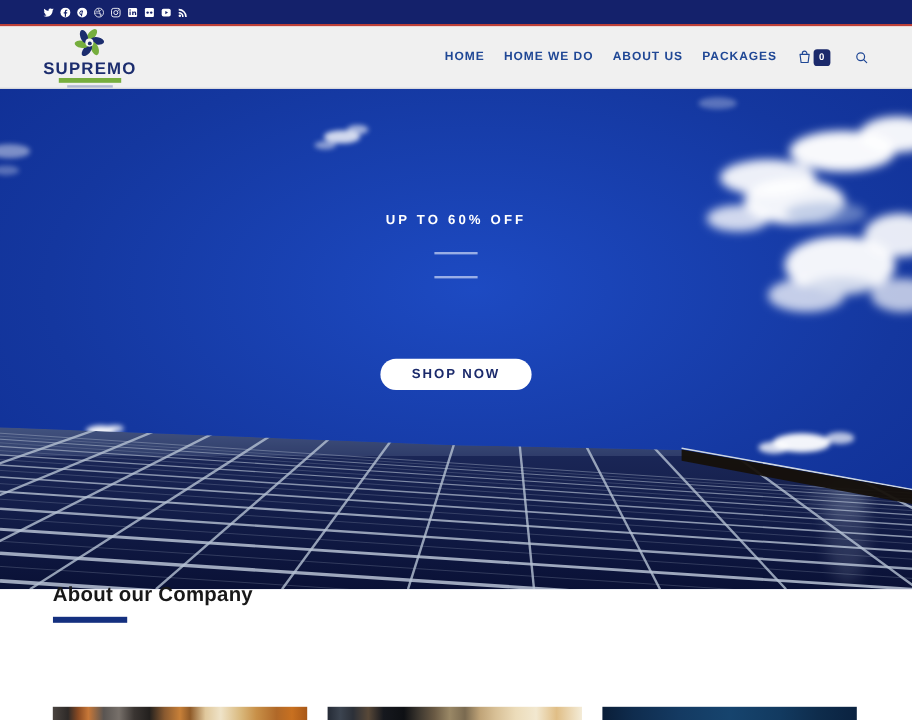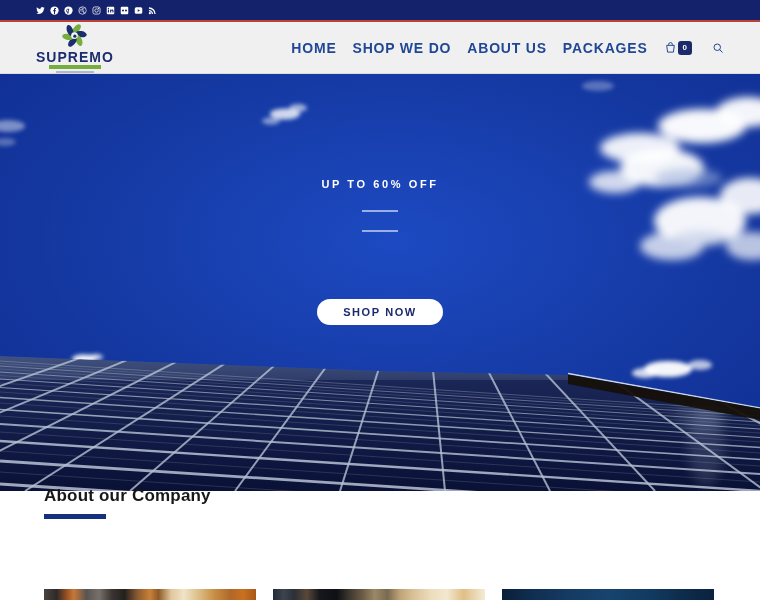--- a/index.html
+++ b/index.html
@@ -15,21 +15,21 @@
 
   
   .site-header{height:51px;background:#f0f0f0;border-bottom:1px solid #dcdcdc;
                display:flex;align-items:center;justify-content:space-between;
                padding:0 36px;}
   .logo{display:flex;flex-direction:column;align-items:center;line-height:1;cursor:pointer;}
   .logo-name{font-size:14px;font-weight:bold;color:#1c2d6e;letter-spacing:1px;margin-top:1px;}
   .logo-bar{width:52px;height:4px;background:#76ae3e;margin-top:1px;}
   .logo-tag{width:38px;height:2px;background:#8e9ac0;opacity:.65;margin-top:2px;}
   .nav-area{display:flex;align-items:center;gap:16px;}
-  .nav-link{font-size:14px;font-weight:bold;color:#1f4795;letter-spacing:.8px;
+  .nav-link{font-size:10px;font-weight:bold;color:#1f4795;letter-spacing:.8px;
             text-decoration:none;cursor:pointer;}
   .cart{display:flex;align-items:center;cursor:pointer;}
   .cart-badge{margin-left:1px;background:#1b2a6b;color:#fff;font-size:8px;font-weight:bold;
               padding:3px 5px;border-radius:3px;line-height:1;}
   .search-btn{margin-left:4px;cursor:pointer;display:flex;align-items:center;}
 
   
   .hero{position:relative;width:760px;height:417px;border-radius:13px;}
   .hero-svg{display:block;}
   .hero-content{position:absolute;inset:0;text-align:center;pointer-events:none;}
@@ -141,21 +141,21 @@
           <circle cx="0.5" cy="1" r="2.4" fill="#1c2d6e"></circle>
         </g>
       </svg>
       <div class="logo-name">SUPREMO</div>
       <div class="logo-bar"></div>
       <div class="logo-tag"></div>
     </div>
 
     <div class="nav-area">
       <a class="nav-link">HOME</a>
-      <a class="nav-link">SHOP WE DO</a>
+      <a class="nav-link">HOME WE DO</a>
       <a class="nav-link">ABOUT US</a>
       <a class="nav-link">PACKAGES</a>
       <div class="cart">
         <svg width="13" height="13" viewBox="0 0 24 24">
           <path d="M5 8h14l-1.6 12.5H6.6z" fill="none" stroke="#1f4795" stroke-width="1.8" stroke-linejoin="round"></path>
           <path d="M8.5 8V6.5a3.5 3.5 0 0 1 7 0V8" fill="none" stroke="#1f4795" stroke-width="1.8"></path>
         </svg>
         <span class="cart-badge">0</span>
       </div>
       <div class="search-btn">

